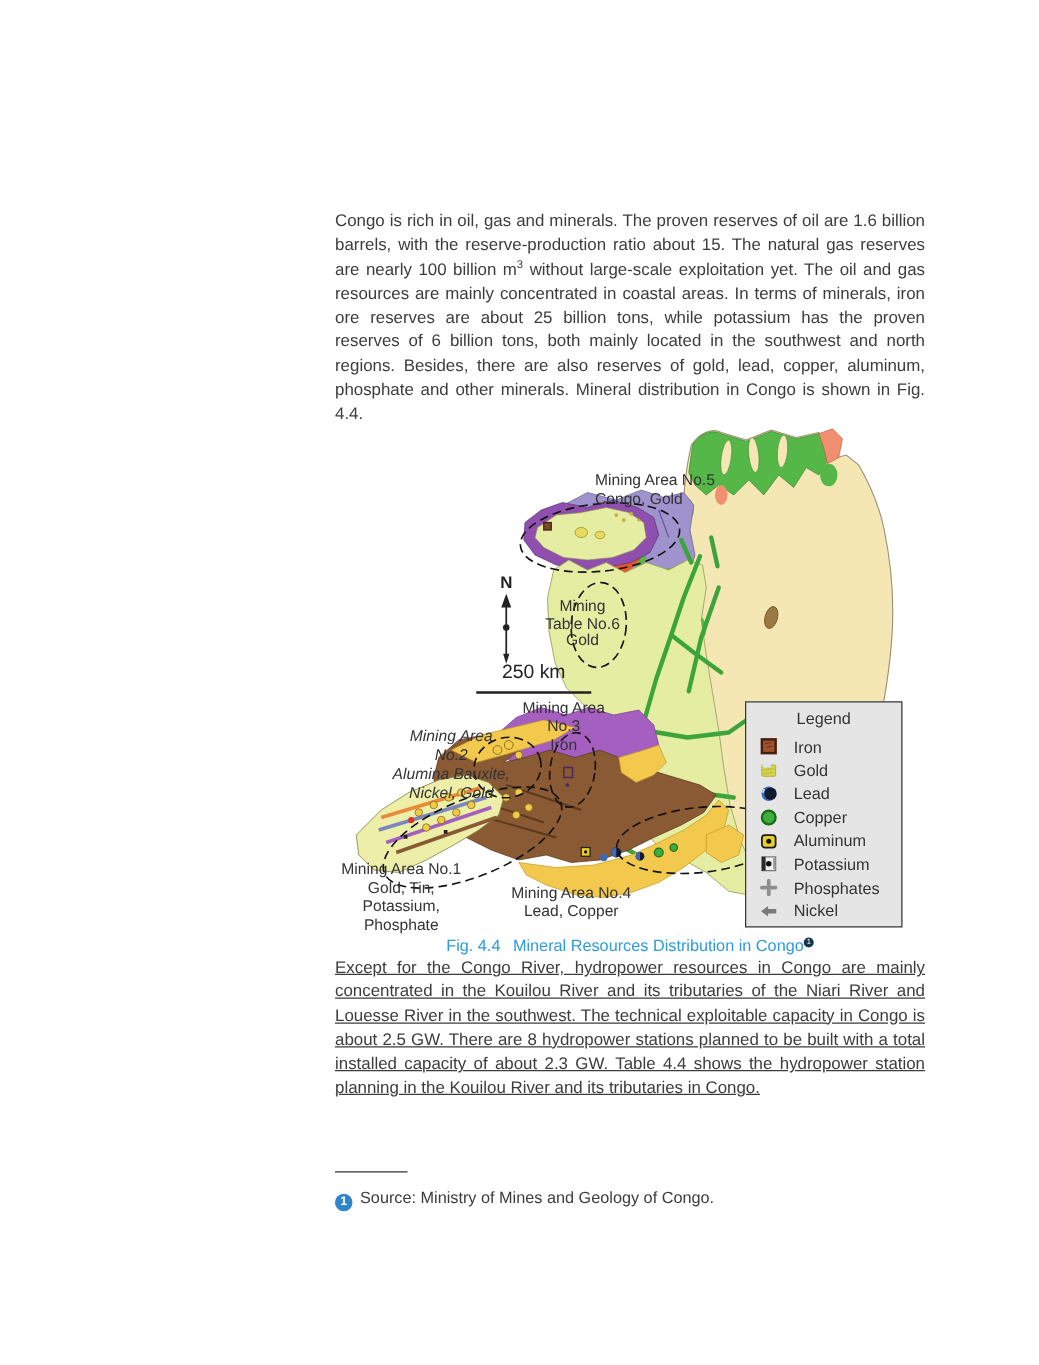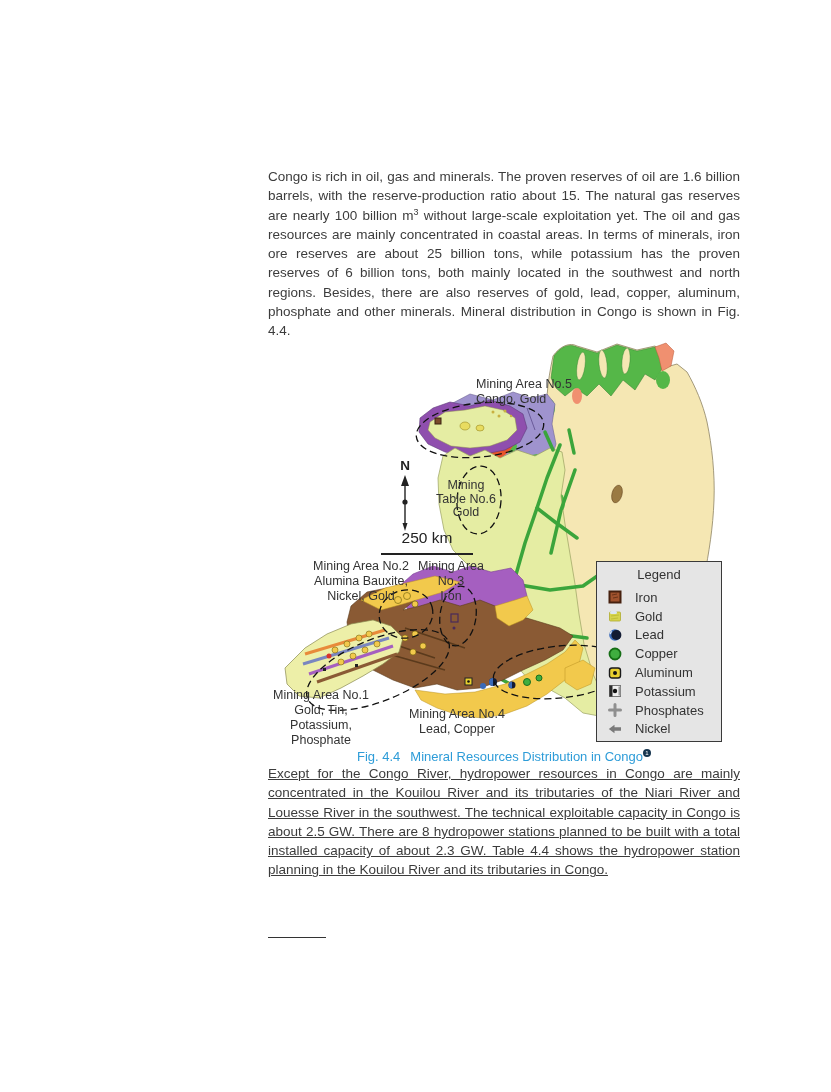--- a/index.html
+++ b/index.html
@@ -10,21 +10,21 @@
   .para1{top:110px;}
   .para2{top:167px;}
   .para3{top:764px;text-decoration:underline;}
   .body-par sup{font-size:9px;line-height:0;}
   
   .figure{position:absolute;left:0;top:0;width:831px;height:0;}
   .map-svg{position:absolute;left:265px;top:338px;width:460px;height:410px;}
   .maplabel{position:absolute;font-size:12.5px;line-height:14.5px;color:#333;text-align:center;}
   .lbl-area5{left:432px;top:377px;text-align:left;margin-left:44px;}
   .lbl-area6{left:432px;top:479px;width:68px;line-height:13.5px;}
-  .lbl-area2{left:313px;top:559px;width:96px;line-height:15px;}
+  .lbl-area2{left:313px;top:582px;width:96px;line-height:15px;font-style:italic;}
   .lbl-area3{left:415px;top:559px;width:72px;line-height:15px;}
   .lbl-area1{left:262px;top:688px;width:118px;line-height:15px;}
   .lbl-area4{left:405px;top:707px;width:104px;line-height:15px;}
   .north-n{position:absolute;left:396px;top:458px;width:18px;text-align:center;
            font-weight:bold;font-size:13.5px;color:#222;}
   .north-arrow{position:absolute;left:398px;top:475px;}
   .scale-label{position:absolute;left:381px;top:529px;width:92px;text-align:center;
                font-weight:normal;font-size:15.5px;color:#222;}
   .scale-line{position:absolute;left:381px;top:553px;width:92px;height:0;border-top:2px solid #222;}
   
@@ -315,14 +315,15 @@
         <span class="legend-label">Nickel</span>
       </div>
     </div>
 
     <div class="caption"><span>Fig. 4.4</span><span class="gap"></span><span>Mineral Resources Distribution in Congo</span><span class="sup-marker">1</span></div>
   </div>
 
   <p class="body-par para3">Except for the Congo River, hydropower resources in Congo are mainly concentrated in the Kouilou River and its tributaries of the Niari River and Louesse River in the southwest. The technical exploitable capacity in Congo is about 2.5 GW. There are 8 hydropower stations planned to be built with a total installed capacity of about 2.3 GW. Table 4.4 shows the hydropower station planning in the Kouilou River and its tributaries in Congo.</p>
 
   <div class="fn-rule"></div>
+  <div class="footnote"><span class="fn-marker">1</span><span>Source: Ministry of Mines and Geology of Congo.</span></div>
 
 </div>
 
 </body></html>

